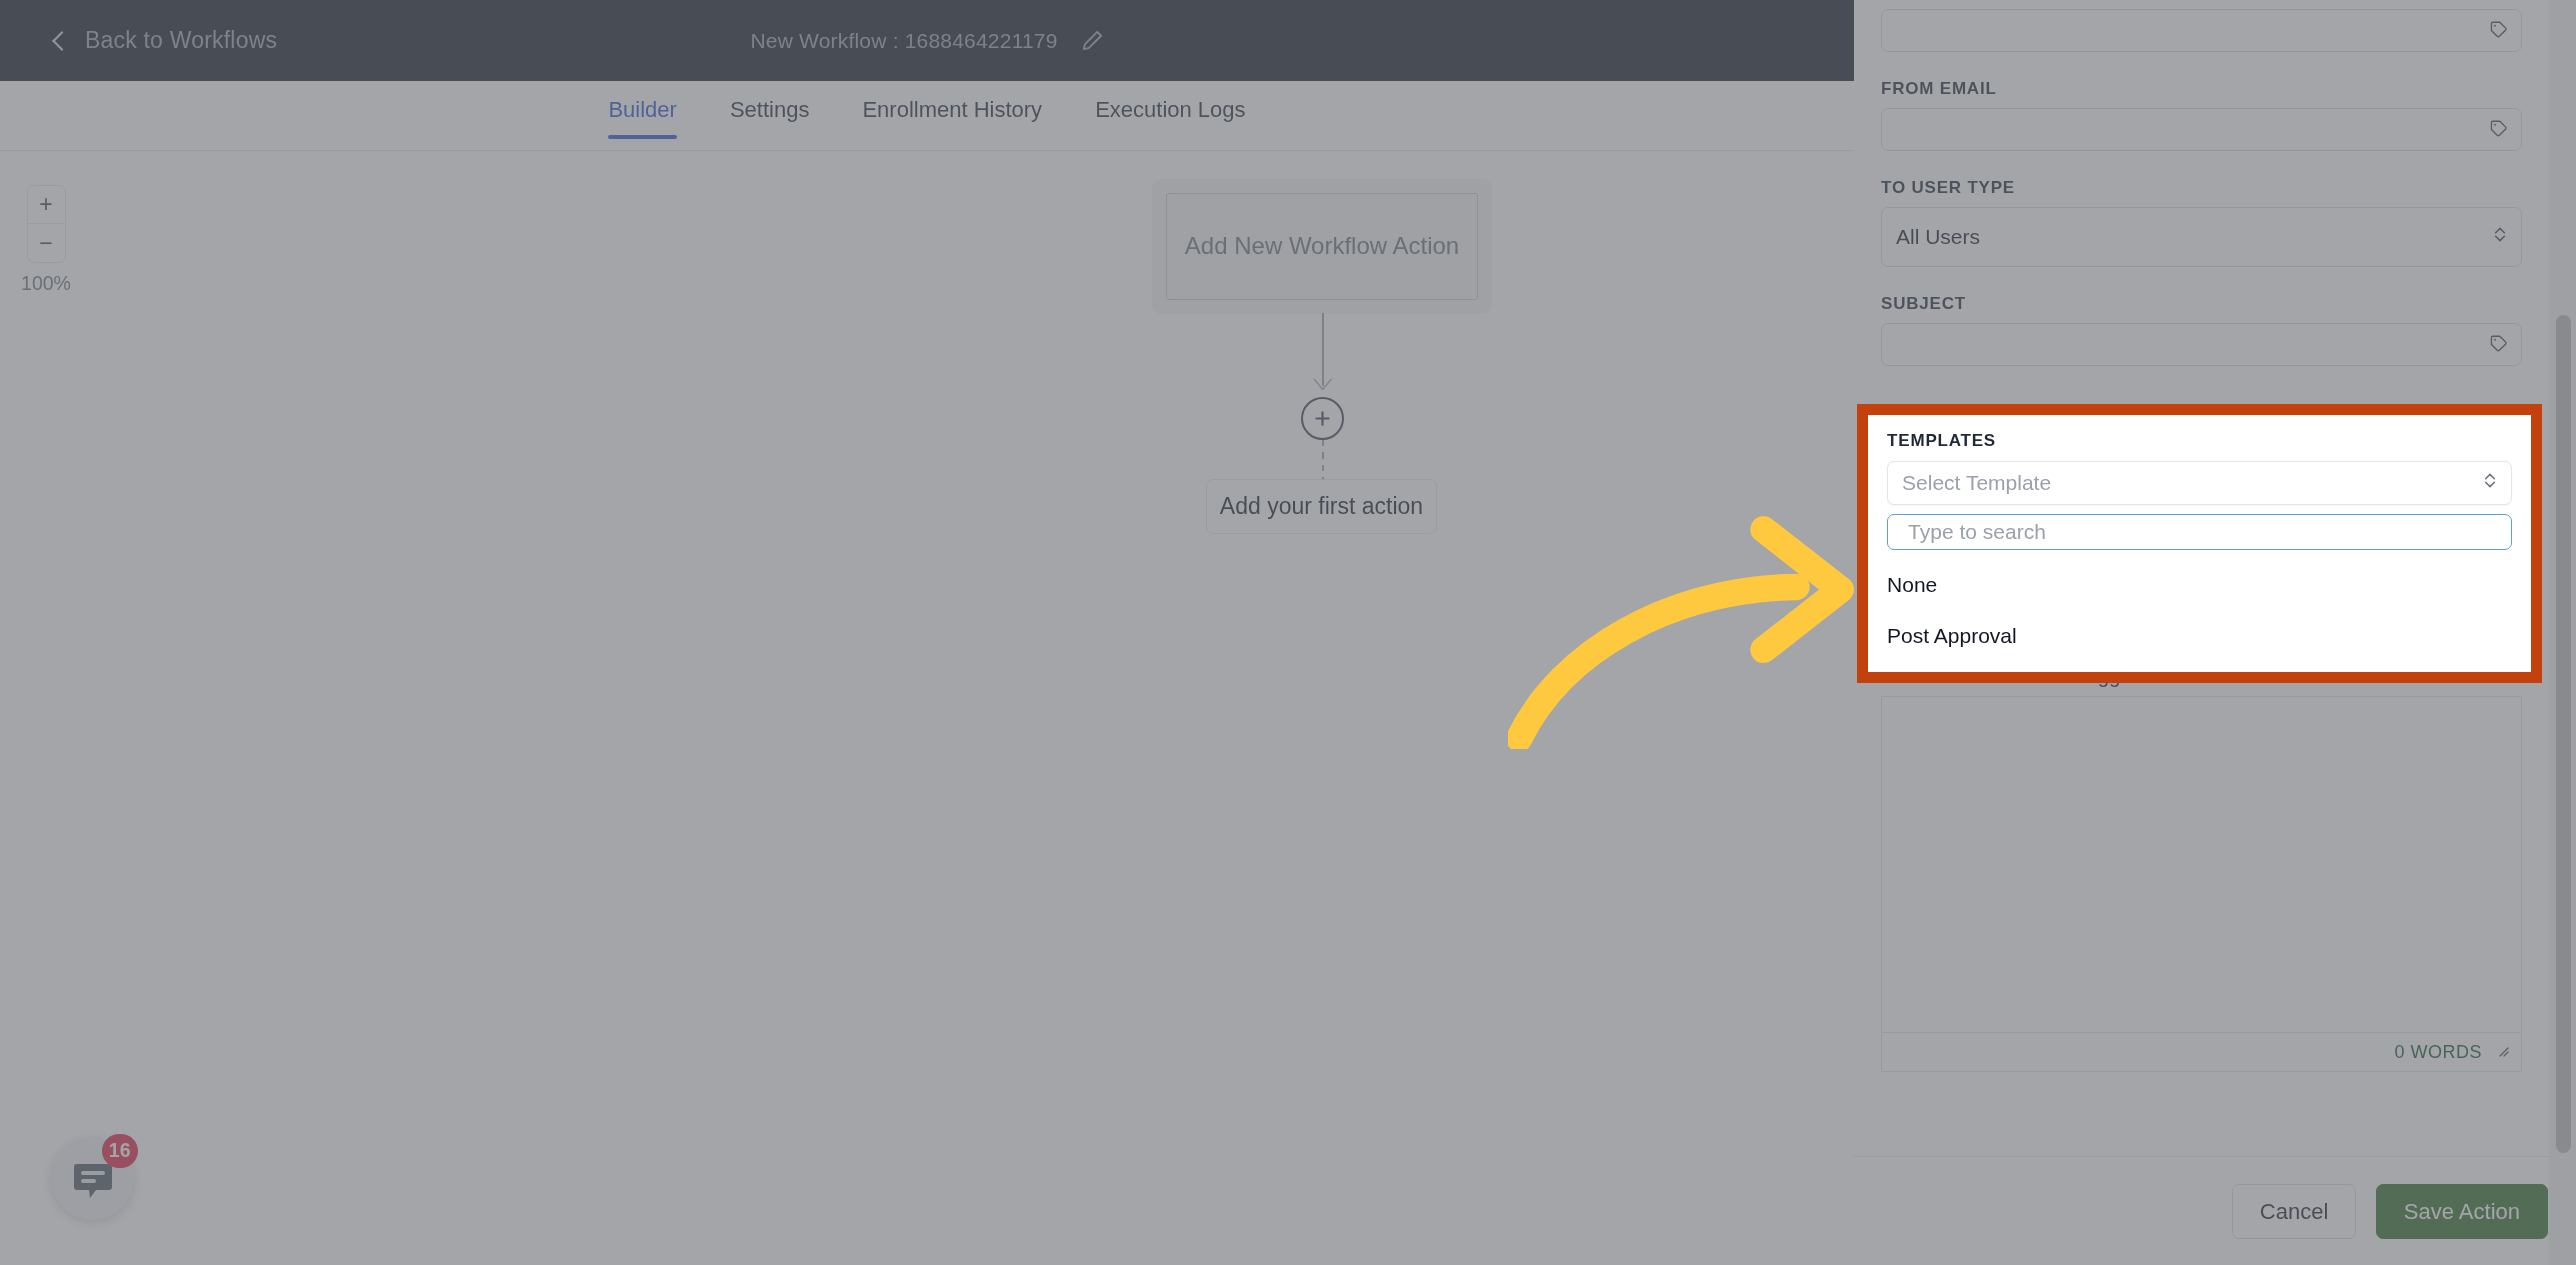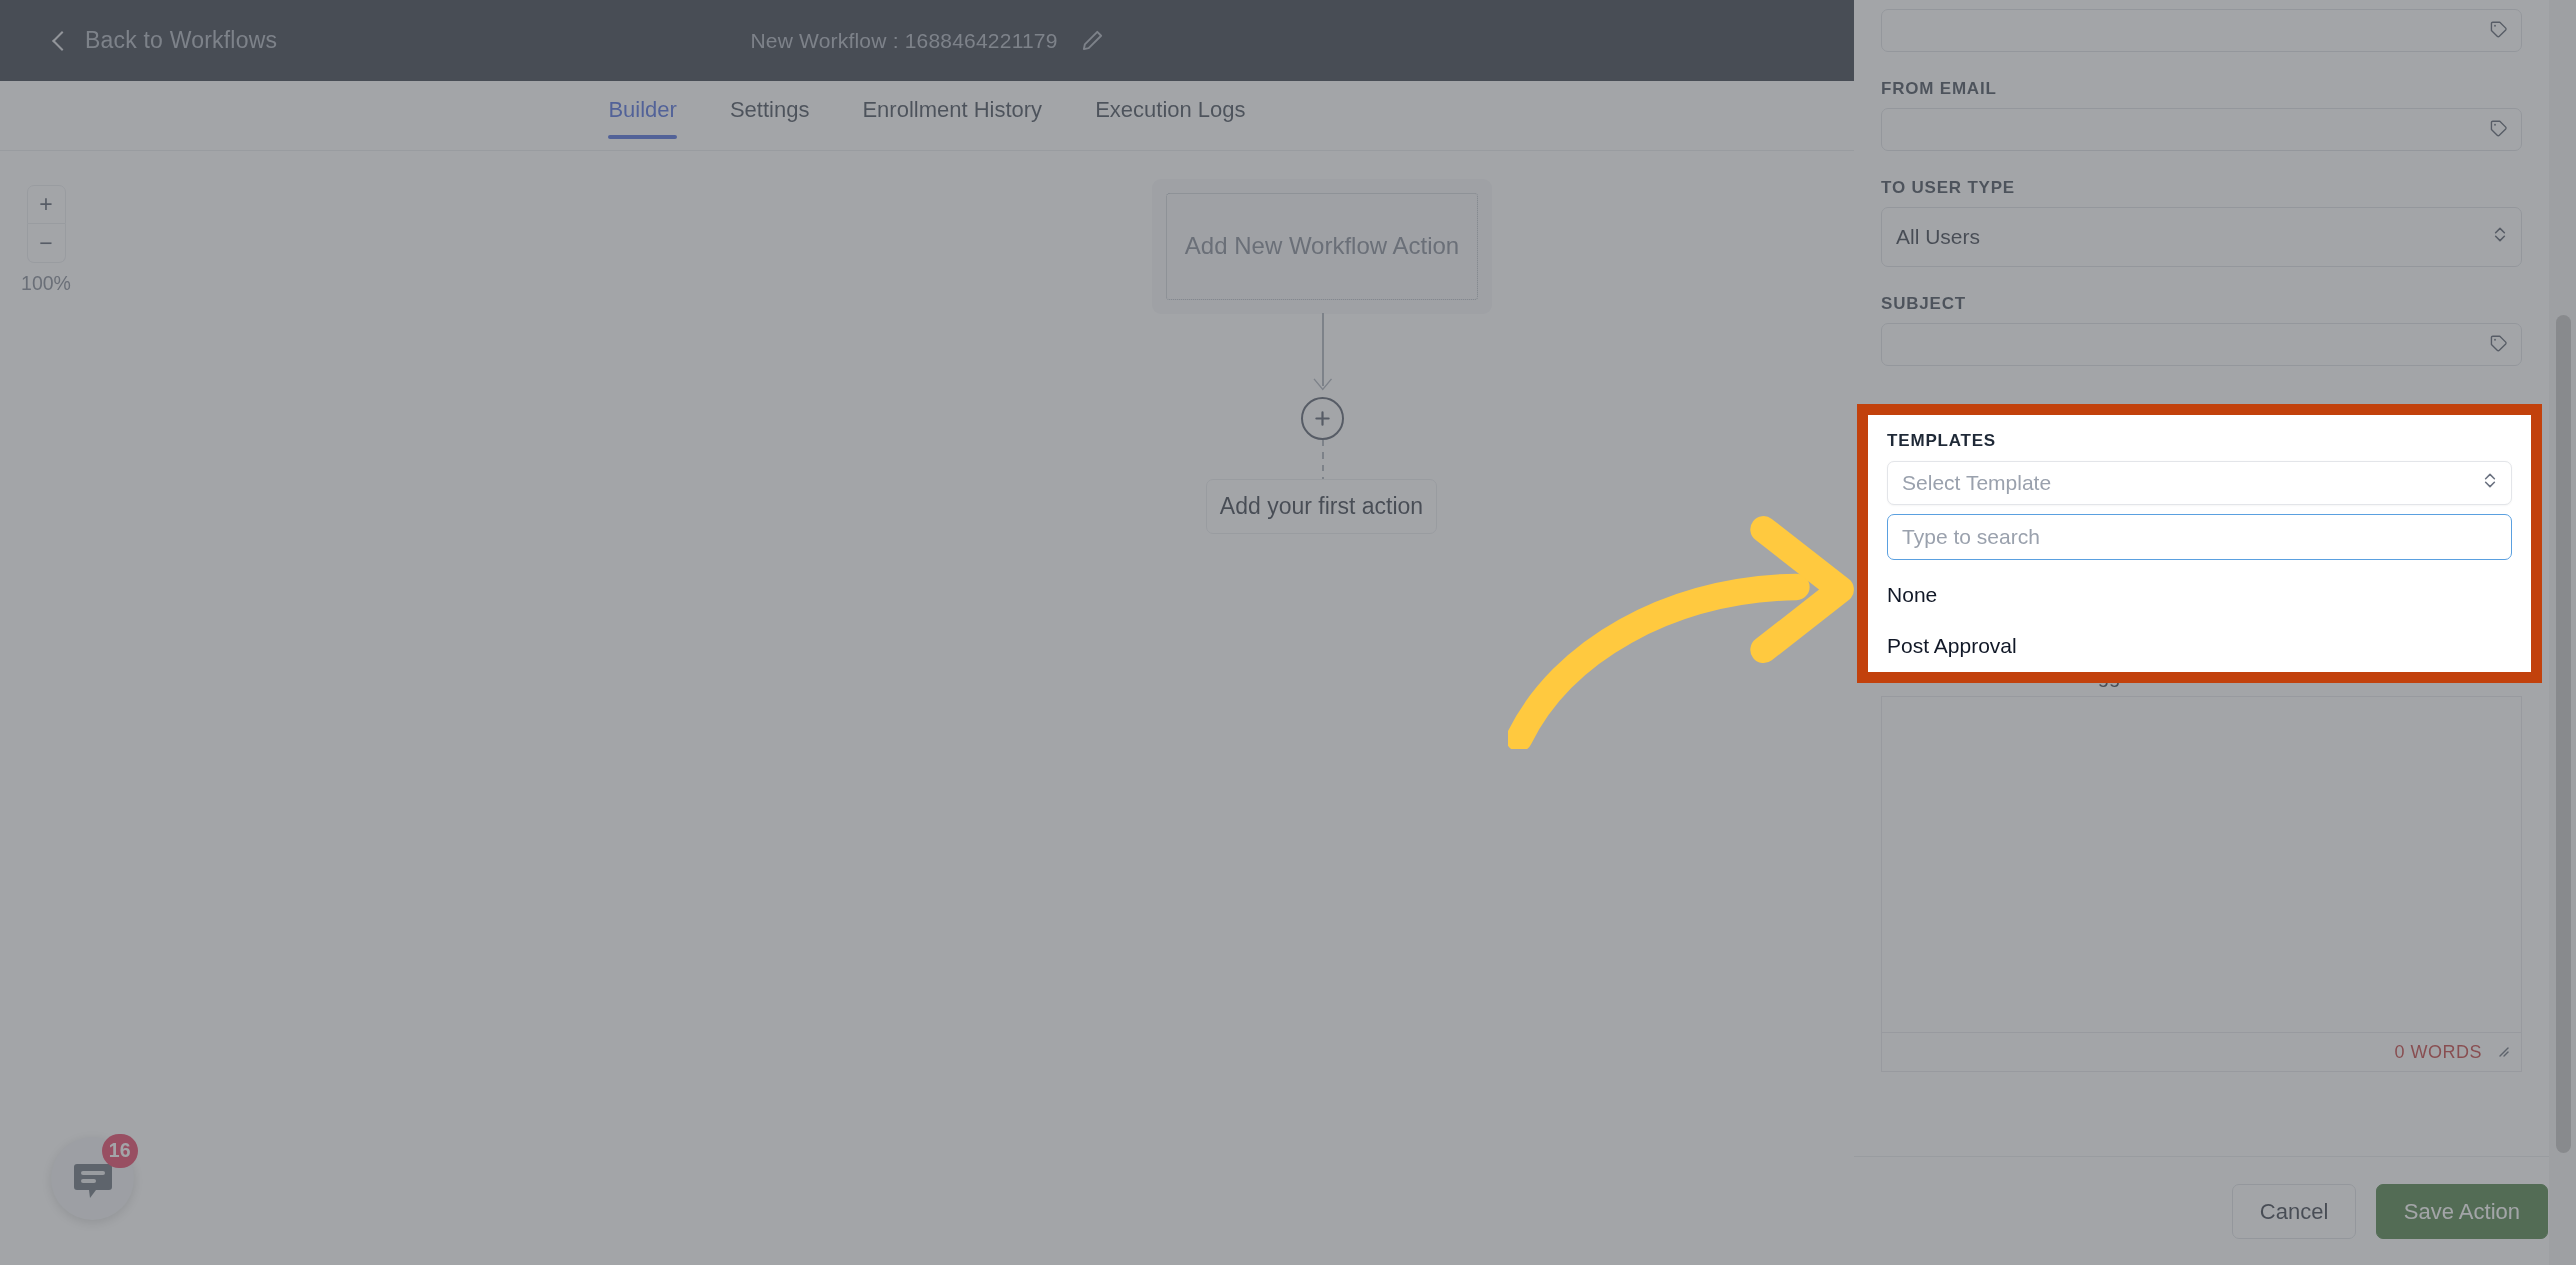--- a/index.html
+++ b/index.html
@@ -199,21 +199,21 @@
   }
   .tb-item { display: flex; align-items: center; gap: 9px; cursor: pointer; }
   .editor-box {
     border: 0.9px solid #e1e3e7; border-top: 0.9px solid #e1e3e7;
     background: #ffffff; height: 337px;
   }
   .editor-status {
     border: 0.9px solid #e1e3e7; border-top: none;
     height: 39px; display: flex; align-items: center; justify-content: flex-end;
     gap: 12.4px; padding-right: 10.6px;
-    font-size: 18px; color: #b91c1c; letter-spacing: 0.5px;
+    font-size: 18px; color: #14532d; letter-spacing: 0.5px;
   }
 
   
   .panel-footer {
     position: absolute; left: 0; bottom: 0; width: 722px; height: 110px;
     border-top: 0.9px solid #e5e7eb; background: #ffffff;
     display: flex; align-items: center; justify-content: flex-end;
     gap: 19.5px; padding-right: 28px;
   }
   .btn {
@@ -254,23 +254,23 @@
   .hl-select {
     height: 44px; border: 0.9px solid #e3e5e9; border-radius: 7px;
     background: #ffffff; display: flex; align-items: center;
     padding: 0 14px; font-size: 21px; color: #9aa1ad;
     position: relative; cursor: pointer;
     box-shadow: 0 0.9px 1.8px rgba(0,0,0,.04);
   }
   .hl-select .caret { position: absolute; right: 14px; top: 50%; transform: translateY(-50%); }
   .hl-search {
     margin-top: 9px;
-    height: 46px; border: 1.8px solid #5aa0e0; border-radius: 7px;
+    height: 36px; border: 1.8px solid #5aa0e0; border-radius: 7px;
     background: #ffffff; display: flex; align-items: center;
-    padding: 0 14px; font-size: 21px; color: #9aa1ad; cursor: text;
+    padding: 0 20px; font-size: 21px; color: #9aa1ad; cursor: text;
   }
   .hl-options { margin-top: 9px; }
   .hl-option {
     height: 51px; display: flex; align-items: center;
     font-size: 21px; color: #111827; cursor: pointer;
   }
 
   
   #arrow-anno {
     position: absolute; left: 1508px; top: 501px;

